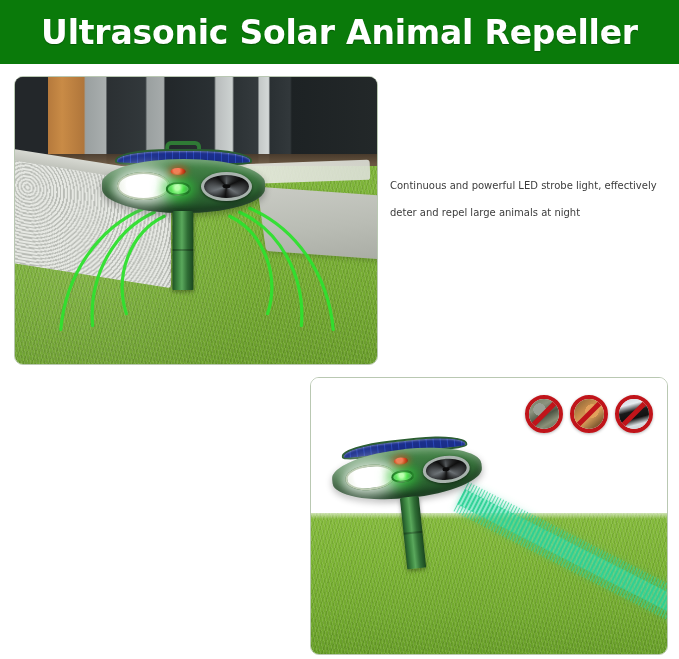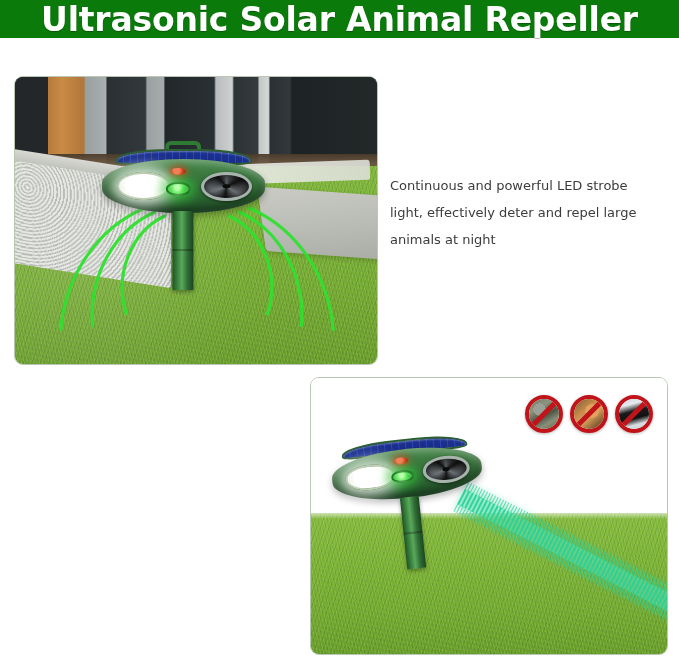--- a/index.html
+++ b/index.html
@@ -7,21 +7,21 @@
     margin: 0; padding: 0;
     width: 679px; height: 659px;
     background: #ffffff;
     font-family: "Liberation Sans", sans-serif;
     overflow: hidden;
   }
   #page { position: relative; width: 679px; height: 659px; background: #fff; }
 
   
   .banner {
-    position: absolute; left: 0; top: 0; width: 679px; height: 38px;
+    position: absolute; left: 0; top: 0; width: 679px; height: 64px;
     background: #0a7a0a;
     display: flex; align-items: center; justify-content: center;
   }
   .banner-title {
     color: #ffffff;
     font-size: 33px;
     font-weight: bold;
     letter-spacing: -0.2px;
     white-space: nowrap;
     text-shadow: 0 1px 1px rgba(0,0,0,0.28);
@@ -237,21 +237,21 @@
   .ph-deer { background:
       radial-gradient(circle at 60% 40%, #e2a15c 0 26%, transparent 27%),
       linear-gradient(140deg,#7d5b33 0%, #c48a4a 35%, #e0a45f 55%, #8a6236 80%, #5d4224 100%); }
   .ph-skunk { background:
       linear-gradient(165deg,#cfd6dd 0%, #e6ebef 22%, #1a1a1a 42%, #111 62%, #d9dee2 80%, #c3cad0 100%); }
 
   
   .copy {
     position:absolute;
     color:#3c3c3c;
-    font-size:13px;
+    font-size:10px;
     line-height:27px;
     font-family: "DejaVu Sans", sans-serif;
   }
   #copy-right { left:390px; top:172px; width:272px; }
   #copy-left  { left:14px;  top:452px; width:285px; }
   .copy p { margin:0; }
 </style>
 </head>
 <body>
 

